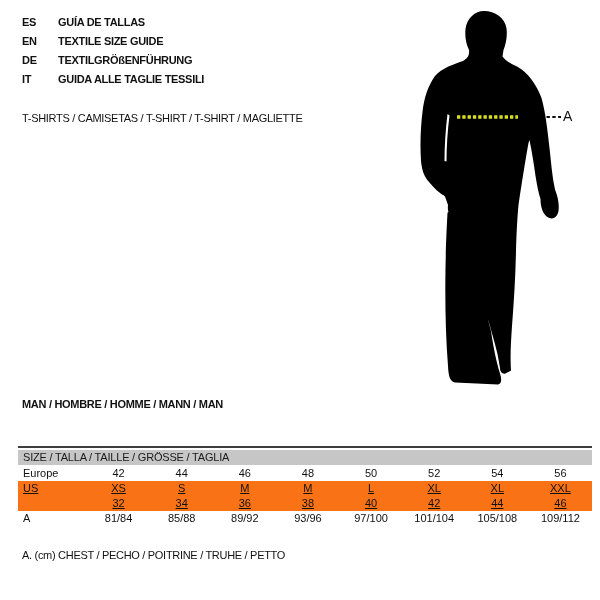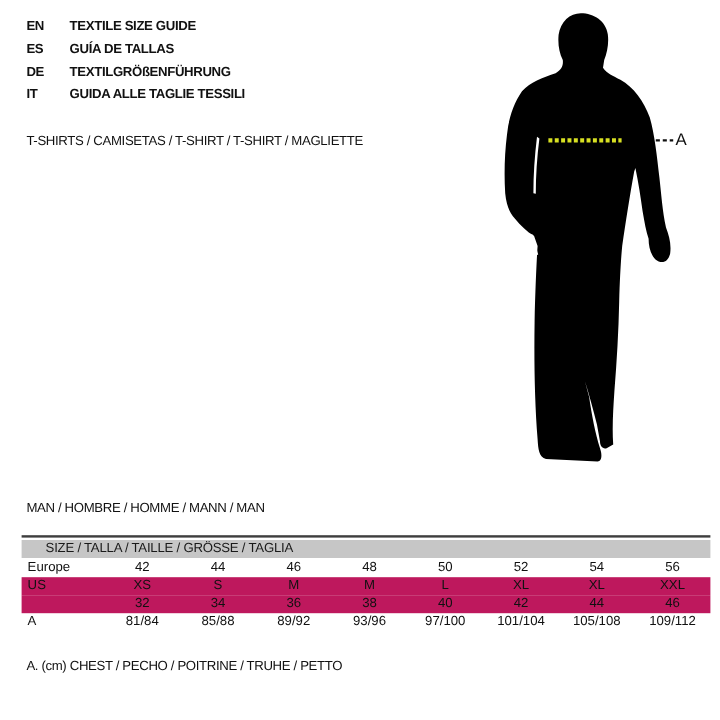--- a/index.html
+++ b/index.html
@@ -20,50 +20,50 @@
   
   .categories { position:absolute; left:22px; top:109px;
                 font-weight:400; font-size:11px; line-height:19px; letter-spacing:-0.3px; }
 
   
   .figure { position:absolute; left:405px; top:0; width:195px; height:400px; }
   .figure svg { position:absolute; left:0; top:0; }
   .chest-a { position:absolute; left:158px; top:108px; font-size:14px; font-weight:400; }
 
   
-  .section-title { position:absolute; left:22px; top:418px;
-                   font-weight:400; font-size:11px; letter-spacing:-0.3px; }
+  .section-title { position:absolute; left:22px; top:398px;
+                   font-weight:700; font-size:11px; letter-spacing:-0.3px; }
 
   
   .size-table { position:absolute; left:18px; top:446px; width:574px;
                 border-top:2px solid #3e3e3e; padding-top:2px; font-size:11px; }
   .t-header { height:15px; line-height:15px; background:#c6c6c6;
-              padding-left:20px; margin-bottom:1px; letter-spacing:-0.2px; color:#1a1a1a; }
+              padding-left:5px; margin-bottom:1px; letter-spacing:-0.2px; color:#1a1a1a; }
   .t-row { display:flex; height:15px; line-height:15px; }
-  .t-row.stripe { background:#be185d; }
+  .t-row.stripe { background:#f97316;text-decoration:underline; }
   .t-label { width:64px; padding-left:5px; }
   .t-cell { flex:1; text-align:center; }
 
   
   .footnote { position:absolute; left:22px; top:549px;
               font-weight:400; font-size:11px; letter-spacing:-0.3px; }
 </style>
 </head>
 <body>
 
 <div class="page">
 
   <div class="lang-list">
     <div class="lang-row">
+      <span class="lang-code">ES</span>
+      <span class="lang-title">GUÍA DE TALLAS</span>
+    </div>
+    <div class="lang-row">
       <span class="lang-code">EN</span>
       <span class="lang-title">TEXTILE SIZE GUIDE</span>
-    </div>
-    <div class="lang-row">
-      <span class="lang-code">ES</span>
-      <span class="lang-title">GUÍA DE TALLAS</span>
     </div>
     <div class="lang-row">
       <span class="lang-code">DE</span>
       <span class="lang-title">TEXTILGRÖßENFÜHRUNG</span>
     </div>
     <div class="lang-row">
       <span class="lang-code">IT</span>
       <span class="lang-title">GUIDA ALLE TAGLIE TESSILI</span>
     </div>
   </div>

